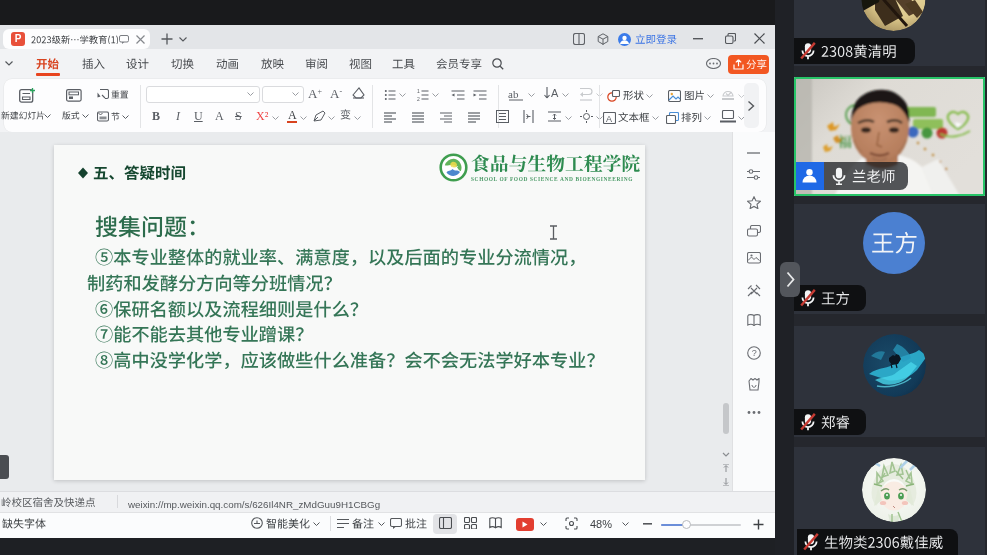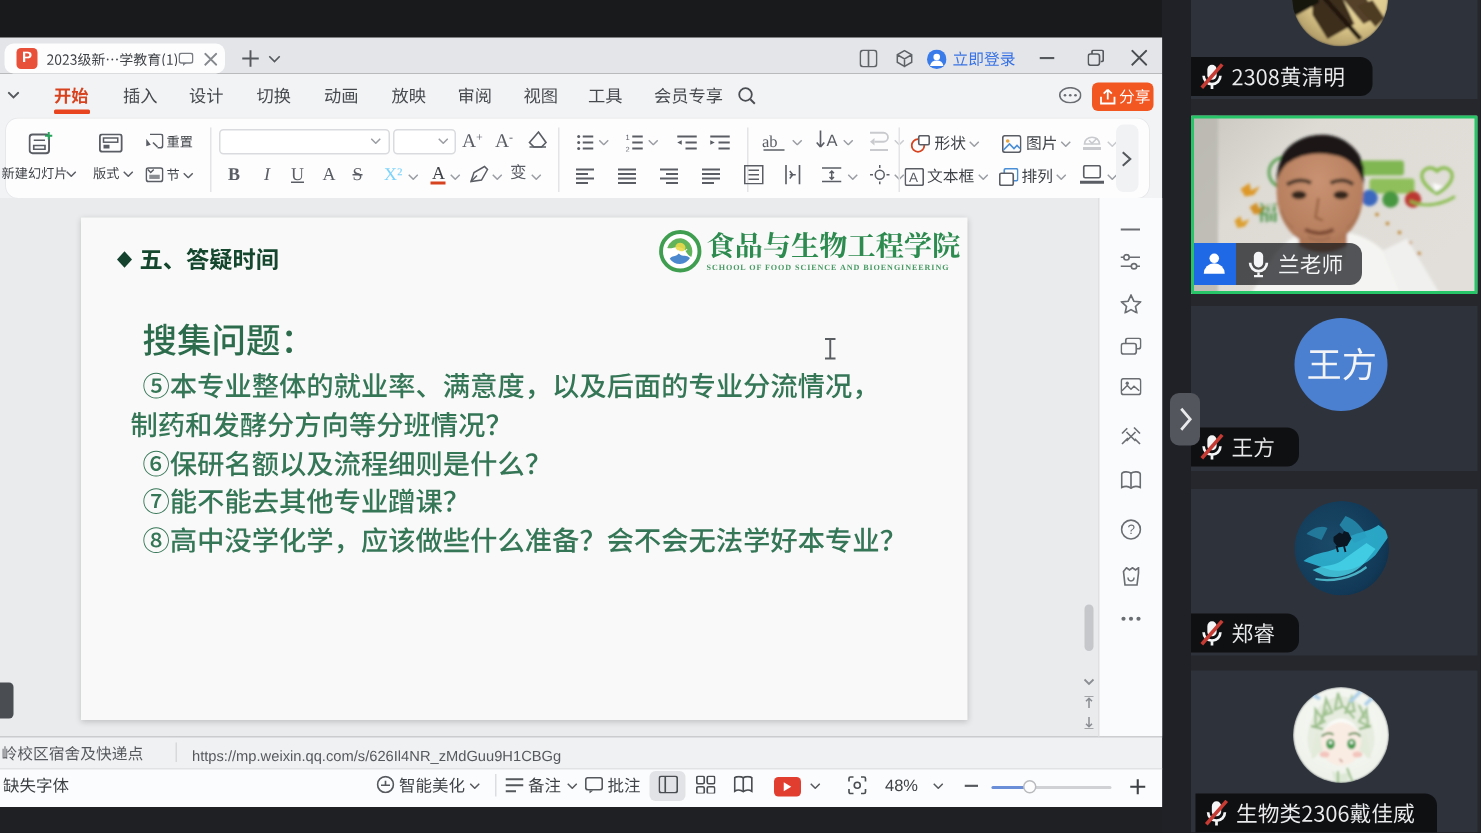--- a/index.html
+++ b/index.html
@@ -165,21 +165,21 @@
 <div class="ab" style="left:330px;top:86px;font:13px 'Liberation Serif';color:#5a5e64">A<span style="font-size:8px;vertical-align:4px">-</span></div>
 <svg class="ab" style="left:352px;top:87px;" width="13" height="12" viewBox="0 0 13 12">
     <path d="M1 8l6-7 5 7-3 3h-5z" fill="none" stroke="#5a5e64" stroke-width="1.1"></path>
     <path d="M1 11h11" stroke="#5a5e64" stroke-width="1.1"></path>
   </svg>
 <div class="ab" style="left:152px;top:109px;font:bold 12px 'Liberation Serif';color:#5a5e64">B</div>
 <div class="ab" style="left:176px;top:109px;font:italic 12px 'Liberation Serif';color:#5a5e64">I</div>
 <div class="ab" style="left:194px;top:109px;font:12px 'Liberation Serif';color:#5a5e64;text-decoration:underline">U</div>
 <div class="ab" style="left:215px;top:109px;font:12px 'Liberation Serif';color:#5a5e64">A</div>
 <div class="ab" style="left:235px;top:109px;font:12px 'Liberation Serif';color:#5a5e64;text-decoration:line-through">S</div>
-<div class="ab" style="left:256px;top:109px;font:12px 'Liberation Serif';color:#7dd3fc">X²</div>
+<div class="ab" style="left:256px;top:109px;font:12px 'Liberation Serif';color:#ef4444">X²</div>
 <svg class="ab" style="left:272px;top:116px;" width="7" height="4" viewBox="0 0 7 4">
     <path d="M0.5 0.5l3 3 3-3" fill="none" stroke="#9a9da2" stroke-width="1"></path>
   </svg>
 <div class="ab" style="left:288px;top:108px;font:12px 'Liberation Serif';color:#3e4145">A</div>
 <div class="ab" style="left:287px;top:120.5px;width:10px;height:2.5px;background:#d8431f"></div>
 <svg class="ab" style="left:300px;top:116px;" width="7" height="4" viewBox="0 0 7 4">
     <path d="M0.5 0.5l3 3 3-3" fill="none" stroke="#9a9da2" stroke-width="1"></path>
   </svg>
 <svg class="ab" style="left:313px;top:110px;" width="13" height="12" viewBox="0 0 13 12">
     <path d="M1 11l2-6 7-4 2 2-4 7z" fill="none" stroke="#5a5e64" stroke-width="1"></path>
@@ -439,21 +439,21 @@
   </svg>
 <svg class="ab" style="left:747px;top:410px;" width="14" height="5" viewBox="0 0 14 5">
     <circle cx="2" cy="2.5" r="1.4" fill="#6a6d72"></circle>
     <circle cx="7" cy="2.5" r="1.4" fill="#6a6d72"></circle>
     <circle cx="12" cy="2.5" r="1.4" fill="#6a6d72"></circle>
   </svg>
 <svg style="position:absolute;left:1px;top:497px;" width="94.5" height="10.5" viewBox="0 -880 9000 1000" preserveAspectRatio="none">
     <path d="M572 -527C608 -489 652 -437 673 -404L729 -439C706 -470 663 -519 624 -556ZM191 -830V-129L129 -123V-671H72V-51L308 -72V-31H363V-468C378 -456 397 -437 406 -425C507 -503 595 -606 659 -716C727 -604 823 -492 907 -428C919 -447 943 -472 960 -485C865 -546 756 -665 692 -777L712 -821L645 -841C591 -712 488 -575 363 -482V-669H308V-139L252 -134V-830ZM452 -373V-306H780C740 -237 683 -155 634 -98L543 -170L491 -131C574 -68 680 23 730 80L785 36C761 11 726 -21 688 -53C752 -133 834 -251 880 -347L830 -378L818 -373Z M1533 -597C1498 -527 1434 -442 1368 -388C1385 -377 1409 -357 1421 -343C1488 -402 1555 -487 1601 -567ZM1719 -563C1785 -499 1859 -409 1892 -349L1948 -395C1914 -453 1837 -540 1771 -603ZM1574 -819C1605 -782 1638 -729 1653 -693H1400V-623H1949V-693H1658L1721 -723C1706 -758 1671 -808 1637 -846ZM1760 -421C1739 -341 1705 -270 1660 -207C1611 -269 1572 -340 1545 -417L1479 -399C1512 -306 1557 -221 1613 -149C1547 -78 1463 -20 1361 24C1377 37 1399 65 1409 81C1510 36 1594 -22 1661 -93C1731 -20 1815 37 1914 74C1926 53 1948 22 1966 7C1866 -25 1780 -80 1710 -151C1765 -223 1805 -307 1833 -403ZM1193 -840V-628H1063V-558H1180C1151 -421 1091 -260 1030 -176C1043 -158 1062 -125 1069 -105C1115 -174 1160 -289 1193 -406V79H1262V-420C1290 -366 1322 -299 1336 -264L1381 -321C1363 -352 1286 -485 1262 -517V-558H1375V-628H1262V-840Z M2927 -786H2097V50H2952V-22H2171V-713H2927ZM2259 -585C2337 -521 2424 -445 2505 -369C2420 -283 2324 -207 2226 -149C2244 -136 2273 -107 2286 -92C2380 -154 2472 -231 2558 -319C2645 -236 2722 -155 2772 -92L2833 -147C2779 -210 2698 -291 2609 -374C2681 -455 2747 -544 2802 -637L2731 -665C2683 -580 2623 -498 2555 -422C2474 -496 2389 -568 2313 -629Z M3428 -825C3440 -802 3453 -775 3464 -750H3084V-583H3158V-685H3844V-600H3921V-750H3555C3542 -780 3522 -817 3506 -846ZM3387 -413V81H3459V24H3807V76H3883V-413H3638L3670 -513H3934V-581H3346V-513H3587C3581 -480 3572 -444 3564 -413ZM3459 -168H3807V-42H3459ZM3459 -231V-348H3807V-231ZM3268 -632C3214 -509 3127 -390 3033 -312C3048 -297 3072 -262 3081 -247C3115 -277 3149 -313 3181 -353V80H3253V-453C3285 -503 3314 -556 3337 -610Z M4503 -847C4397 -720 4208 -598 4038 -529C4056 -513 4076 -488 4087 -470C4144 -496 4203 -527 4261 -562V-521H4460V-422H4099V-354H4460V-247H4186V79H4261V34H4739V78H4817V-247H4538V-354H4904V-422H4538V-521H4742V-563C4797 -532 4856 -504 4917 -478C4927 -500 4948 -527 4967 -544C4806 -603 4663 -675 4546 -791L4565 -813ZM4300 -587C4372 -635 4441 -688 4500 -745C4564 -682 4630 -631 4702 -587ZM4261 -34V-180H4739V-34Z M5090 -786V-711H5266V-628C5266 -449 5250 -197 5035 2C5052 16 5080 46 5091 66C5264 -97 5320 -292 5337 -463C5390 -324 5462 -207 5559 -116C5475 -55 5379 -13 5277 12C5292 28 5311 59 5320 78C5429 47 5530 0 5619 -66C5700 -4 5797 42 5913 73C5924 51 5947 19 5964 3C5854 -23 5761 -64 5682 -118C5787 -216 5867 -349 5909 -526L5859 -547L5845 -543H5653C5672 -618 5692 -709 5709 -786ZM5621 -166C5482 -286 5396 -455 5344 -662V-711H5616C5597 -627 5574 -535 5553 -472H5814C5774 -345 5706 -243 5621 -166Z M6170 -840V79H6245V-840ZM6080 -647C6073 -566 6055 -456 6028 -390L6087 -369C6114 -442 6132 -558 6137 -639ZM6247 -656C6277 -596 6309 -517 6321 -469L6377 -497C6365 -544 6331 -621 6300 -679ZM6805 -381H6650C6654 -424 6655 -466 6655 -507V-610H6805ZM6580 -840V-681H6384V-610H6580V-507C6580 -467 6579 -424 6575 -381H6330V-308H6565C6539 -185 6473 -62 6297 26C6314 40 6340 68 6350 84C6518 -9 6594 -133 6628 -260C6686 -103 6779 21 6920 83C6931 61 6956 29 6974 13C6834 -38 6738 -160 6684 -308H6965V-381H6879V-681H6655V-840Z M7081 -766C7126 -710 7179 -633 7203 -586L7271 -621C7246 -670 7191 -743 7145 -797ZM7754 -841C7737 -802 7705 -750 7677 -711H7519L7564 -733C7552 -764 7522 -810 7492 -843L7432 -817C7457 -785 7484 -742 7496 -711H7337V-648H7590V-556H7374C7367 -486 7355 -398 7342 -340H7549C7494 -270 7402 -208 7301 -166C7316 -154 7339 -130 7349 -117C7444 -159 7528 -218 7590 -289V-69H7664V-340H7863C7857 -267 7850 -236 7841 -225C7834 -218 7826 -217 7812 -217C7798 -217 7764 -218 7726 -221C7736 -204 7744 -178 7745 -158C7783 -156 7821 -156 7841 -158C7866 -160 7881 -165 7896 -181C7915 -202 7925 -253 7932 -374C7933 -383 7934 -401 7934 -401H7664V-493H7894V-711H7755C7779 -743 7804 -783 7828 -821ZM7419 -401 7434 -493H7590V-401ZM7664 -648H7829V-556H7664ZM7256 -466H7050V-393H7184V-127C7143 -110 7096 -68 7048 -13L7099 57C7143 -8 7187 -68 7217 -68C7239 -68 7272 -35 7313 -9C7383 34 7468 44 7592 44C7688 44 7870 39 7943 34C7945 12 7957 -25 7966 -46C7867 -34 7714 -26 7594 -26C7481 -26 7395 -33 7330 -73C7297 -93 7275 -111 7256 -123Z M8237 -465H8760V-286H8237ZM8340 -128C8353 -63 8361 21 8361 71L8437 61C8436 13 8426 -70 8411 -134ZM8547 -127C8576 -65 8606 19 8617 69L8690 50C8678 0 8646 -81 8615 -142ZM8751 -135C8801 -72 8857 17 8880 72L8951 42C8926 -13 8868 -98 8818 -161ZM8177 -155C8146 -81 8095 0 8042 46L8110 79C8165 26 8216 -58 8248 -136ZM8166 -536V-216H8835V-536H8530V-663H8910V-734H8530V-840H8455V-536Z" fill="#55585c"></path>
   </svg>
 <div class="ab" style="left:117px;top:495px;width:1px;height:13px;background:#d8d9dc"></div>
-<div class="ab" style="left:128px;top:498.5px;font:9.8px 'Liberation Sans';color:#55585c">https://mp.weixin.qq.com/s/626Il4NR_zMdGuu9H1CBGg</div>
+<div class="ab" style="left:128px;top:498.5px;font:9.8px 'Liberation Sans';color:#55585c">weixin://mp.weixin.qq.com/s/626Il4NR_zMdGuu9H1CBGg</div>
 <svg style="position:absolute;left:2px;top:518px;" width="44.0" height="11" viewBox="0 -880 4000 1000" preserveAspectRatio="none">
     <path d="M75 -334V-4L371 -47V8H432V-334H371V-103L286 -93V-404H453V-471H286V-655H433V-722H172C183 -757 192 -793 200 -829L135 -842C114 -735 78 -627 29 -554C46 -547 75 -531 88 -521C111 -558 132 -604 150 -655H218V-471H43V-404H218V-86L136 -77V-334ZM814 -376H710C712 -415 713 -453 713 -492V-600H814ZM641 -840V-670H496V-600H641V-492C641 -453 640 -414 637 -376H473V-306H630C611 -183 563 -67 445 27C464 39 490 64 502 80C618 -14 671 -129 695 -252C739 -108 813 10 916 78C928 58 953 30 971 15C865 -45 791 -165 750 -306H947V-376H885V-670H713V-840Z M1456 -840V-665H1264C1283 -711 1300 -760 1314 -810L1236 -826C1200 -690 1138 -556 1060 -471C1079 -463 1116 -443 1132 -432C1167 -475 1200 -529 1230 -589H1456V-529C1456 -483 1454 -436 1446 -390H1054V-315H1429C1387 -185 1285 -66 1042 16C1058 31 1080 63 1089 81C1345 -7 1456 -138 1502 -282C1580 -96 1712 26 1921 80C1932 60 1954 28 1971 12C1767 -34 1635 -146 1566 -315H1947V-390H1526C1532 -436 1534 -483 1534 -529V-589H1863V-665H1534V-840Z M2460 -363V-300H2069V-228H2460V-14C2460 0 2455 5 2437 6C2419 6 2354 6 2287 4C2300 24 2314 58 2319 79C2404 79 2457 78 2492 67C2528 54 2539 32 2539 -12V-228H2930V-300H2539V-337C2627 -384 2717 -452 2779 -516L2728 -555L2711 -551H2233V-480H2635C2584 -436 2519 -392 2460 -363ZM2424 -824C2443 -798 2462 -765 2475 -736H2080V-529H2154V-664H2843V-529H2920V-736H2563C2549 -769 2523 -814 2497 -847Z M3251 -836C3201 -685 3119 -535 3030 -437C3045 -420 3067 -380 3074 -363C3104 -397 3133 -436 3160 -479V78H3232V-605C3266 -673 3296 -745 3321 -816ZM3416 -175V-106H3581V74H3654V-106H3815V-175H3654V-521C3716 -347 3812 -179 3916 -84C3930 -104 3955 -130 3973 -143C3865 -230 3761 -398 3702 -566H3954V-638H3654V-837H3581V-638H3298V-566H3536C3474 -396 3369 -226 3259 -138C3276 -125 3301 -99 3313 -81C3419 -177 3517 -342 3581 -518V-175Z" fill="#3d4043"></path>
   </svg>
 <svg class="ab" style="left:251px;top:517px;" width="12" height="12" viewBox="0 0 12 12">
     <circle cx="6" cy="6" r="5.3" fill="none" stroke="#55585c" stroke-width="1.1"></circle>
     <path d="M3 6.5h6M6 3.5v3" stroke="#55585c" stroke-width="1.1"></path>
   </svg>
 <svg style="position:absolute;left:266px;top:518px;" width="44.0" height="11" viewBox="0 -880 4000 1000" preserveAspectRatio="none">
     <path d="M615 -691H823V-478H615ZM545 -759V-410H896V-759ZM269 -118H735V-19H269ZM269 -177V-271H735V-177ZM195 -333V80H269V43H735V78H811V-333ZM162 -843C140 -768 100 -693 50 -642C67 -634 96 -616 110 -605C132 -630 153 -661 173 -696H258V-637L256 -601H50V-539H243C221 -478 168 -412 40 -362C57 -349 79 -326 89 -310C194 -357 254 -414 288 -472C338 -438 413 -384 443 -360L495 -411C466 -431 352 -501 311 -523L316 -539H503V-601H328L329 -637V-696H477V-757H204C214 -780 223 -805 231 -829Z M1383 -420V-334H1170V-420ZM1100 -484V79H1170V-125H1383V-8C1383 5 1380 9 1367 9C1352 10 1310 10 1263 8C1273 28 1284 57 1288 77C1351 77 1394 76 1422 65C1449 53 1457 32 1457 -7V-484ZM1170 -275H1383V-184H1170ZM1858 -765C1801 -735 1711 -699 1625 -670V-838H1551V-506C1551 -424 1576 -401 1672 -401C1692 -401 1822 -401 1844 -401C1923 -401 1946 -434 1954 -556C1933 -561 1903 -572 1888 -585C1883 -486 1876 -469 1837 -469C1809 -469 1699 -469 1678 -469C1633 -469 1625 -475 1625 -507V-609C1722 -637 1829 -673 1908 -709ZM1870 -319C1812 -282 1716 -243 1625 -213V-373H1551V-35C1551 49 1577 71 1674 71C1695 71 1827 71 1849 71C1933 71 1954 35 1963 -99C1943 -104 1913 -116 1896 -128C1892 -15 1884 4 1843 4C1814 4 1703 4 1681 4C1634 4 1625 -2 1625 -34V-151C1726 -179 1841 -218 1919 -263ZM1084 -553C1105 -562 1140 -567 1414 -586C1423 -567 1431 -549 1437 -533L1502 -563C1481 -623 1425 -713 1373 -780L1312 -756C1337 -722 1362 -682 1384 -643L1164 -631C1207 -684 1252 -751 1287 -818L1209 -842C1177 -764 1122 -685 1105 -664C1088 -643 1073 -628 1058 -625C1067 -605 1080 -569 1084 -553Z M2695 -844C2675 -801 2638 -741 2608 -700H2343L2380 -717C2364 -753 2328 -805 2292 -844L2226 -816C2257 -782 2287 -736 2304 -700H2098V-633H2460V-551H2147V-486H2460V-401H2056V-334H2452C2448 -307 2444 -281 2438 -257H2082V-189H2416C2370 -87 2271 -23 2041 10C2055 27 2073 58 2079 77C2338 34 2446 -49 2496 -182C2575 -37 2711 45 2913 77C2923 56 2943 24 2960 8C2775 -14 2643 -78 2572 -189H2937V-257H2518C2523 -281 2527 -307 2530 -334H2950V-401H2536V-486H2858V-551H2536V-633H2903V-700H2691C2718 -736 2748 -779 2773 -820Z M3867 -695C3797 -588 3701 -489 3596 -406V-822H3516V-346C3452 -301 3386 -262 3322 -230C3341 -216 3365 -190 3377 -173C3423 -197 3470 -224 3516 -254V-81C3516 31 3546 62 3646 62C3668 62 3801 62 3824 62C3930 62 3951 -4 3962 -191C3939 -197 3907 -213 3887 -228C3880 -57 3873 -13 3820 -13C3791 -13 3678 -13 3654 -13C3606 -13 3596 -24 3596 -79V-309C3725 -403 3847 -518 3939 -647ZM3313 -840C3252 -687 3150 -538 3042 -442C3058 -425 3083 -386 3092 -369C3131 -407 3170 -452 3207 -502V80H3286V-619C3324 -682 3359 -750 3387 -817Z" fill="#3f4246"></path>
   </svg>

